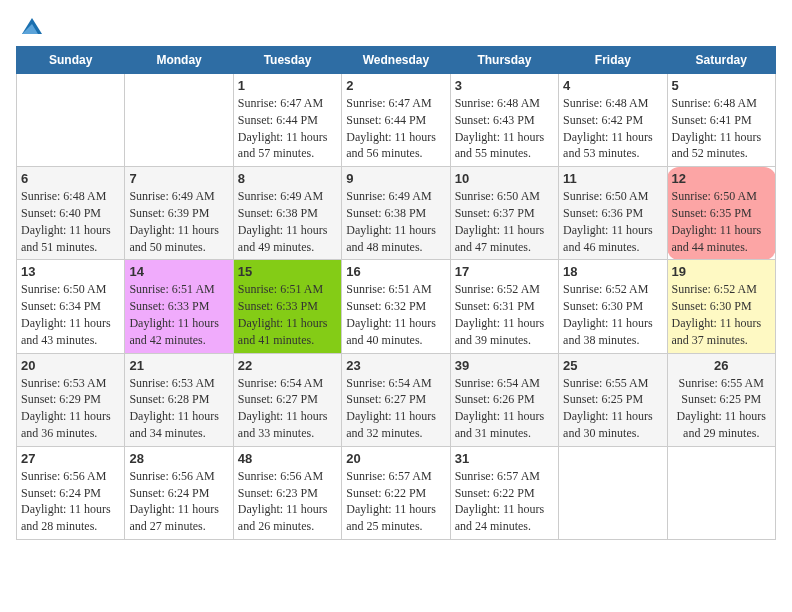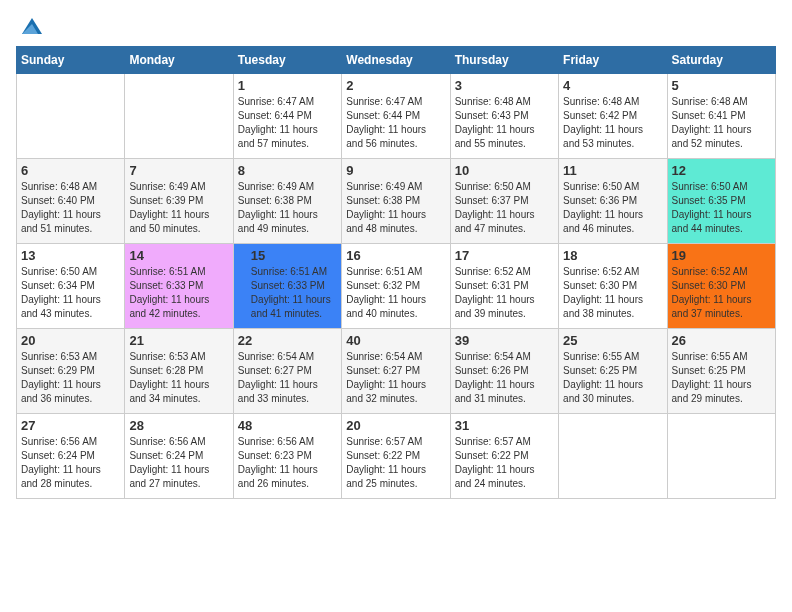--- a/index.html
+++ b/index.html
@@ -54,41 +54,42 @@
     }
     .calendar {
       width: 100%;
       border-collapse: collapse;
       font-size: 11px;
     }
     .calendar th {
       background-color: #2e6da4;
       color: white;
       padding: 6px 4px;
-      text-align: left;
+      text-align: center;
       font-size: 12px;
       border: 1px solid #2e6da4;
     }
     .calendar td {
       border: 1px solid #ccc;
       vertical-align: top;
       padding: 4px;
       height: 85px;
       width: 108px;
     }
     .day-number {
       font-size: 13px;
       font-weight: bold;
       color: #333;
       margin-bottom: 2px;
     }
     .day-info {
-      font-size: 10px;
+      font-size: 12px;
       color: #333;
       line-height: 1.4;
+      font-family: Liberation Serif, serif;
     }
     .empty-cell {
       background: #fff;
     }
     tr:nth-child(even) td {
       background-color: #f5f5f5;
     }
     tr:nth-child(odd) td {
       background-color: #ffffff;
     }
@@ -204,21 +205,21 @@
 Daylight: 11 hours
 and 47 minutes.</div>
         </td>
         <td style="background-color: rgb(245, 245, 245);">
           <div class="day-number">11</div>
           <div class="day-info" style="white-space: pre-line;">Sunrise: 6:50 AM
 Sunset: 6:36 PM
 Daylight: 11 hours
 and 46 minutes.</div>
         </td>
-        <td style="background-color: #5eead4;">
+        <td style="background-color: #fca5a5; border-radius: 12px;">
           <div class="day-number">12</div>
           <div class="day-info" style="white-space: pre-line;">Sunrise: 6:50 AM
 Sunset: 6:35 PM
 Daylight: 11 hours
 and 44 minutes.</div>
         </td>
       </tr>
       <tr>
         <td style="background-color: rgb(255, 255, 255);">
           <div class="day-number">13</div>
@@ -227,21 +228,21 @@
 Daylight: 11 hours
 and 43 minutes.</div>
         </td>
         <td style="background-color: #f0abfc;">
           <div class="day-number">14</div>
           <div class="day-info" style="white-space: pre-line;">Sunrise: 6:51 AM
 Sunset: 6:33 PM
 Daylight: 11 hours
 and 42 minutes.</div>
         </td>
-        <td style="background-color: #3b82f6; padding-left: 17px;">
+        <td style="background-color: #84cc16;">
           <div class="day-number">15</div>
           <div class="day-info" style="white-space: pre-line;">Sunrise: 6:51 AM
 Sunset: 6:33 PM
 Daylight: 11 hours
 and 41 minutes.</div>
         </td>
         <td style="background-color: rgb(255, 255, 255);">
           <div class="day-number">16</div>
           <div class="day-info" style="white-space: pre-line;">Sunrise: 6:51 AM
 Sunset: 6:32 PM
@@ -255,21 +256,21 @@
 Daylight: 11 hours
 and 39 minutes.</div>
         </td>
         <td style="background-color: rgb(255, 255, 255);">
           <div class="day-number">18</div>
           <div class="day-info" style="white-space: pre-line;">Sunrise: 6:52 AM
 Sunset: 6:30 PM
 Daylight: 11 hours
 and 38 minutes.</div>
         </td>
-        <td style="background-color: #f97316;">
+        <td style="background-color: #fef9c3;">
           <div class="day-number">19</div>
           <div class="day-info" style="white-space: pre-line;">Sunrise: 6:52 AM
 Sunset: 6:30 PM
 Daylight: 11 hours
 and 37 minutes.</div>
         </td>
       </tr>
       <tr>
         <td style="background-color: rgb(245, 245, 245);">
           <div class="day-number">20</div>
@@ -286,41 +287,41 @@
 and 34 minutes.</div>
         </td>
         <td style="background-color: rgb(245, 245, 245);">
           <div class="day-number">22</div>
           <div class="day-info" style="white-space: pre-line;">Sunrise: 6:54 AM
 Sunset: 6:27 PM
 Daylight: 11 hours
 and 33 minutes.</div>
         </td>
         <td style="background-color: rgb(245, 245, 245);">
-          <div class="day-number">40</div>
+          <div class="day-number">23</div>
           <div class="day-info" style="white-space: pre-line;">Sunrise: 6:54 AM
 Sunset: 6:27 PM
 Daylight: 11 hours
 and 32 minutes.</div>
         </td>
         <td style="background-color: rgb(245, 245, 245);">
           <div class="day-number">39</div>
           <div class="day-info" style="white-space: pre-line;">Sunrise: 6:54 AM
 Sunset: 6:26 PM
 Daylight: 11 hours
 and 31 minutes.</div>
         </td>
         <td style="background-color: rgb(245, 245, 245);">
           <div class="day-number">25</div>
           <div class="day-info" style="white-space: pre-line;">Sunrise: 6:55 AM
 Sunset: 6:25 PM
 Daylight: 11 hours
 and 30 minutes.</div>
         </td>
-        <td style="background-color: rgb(245, 245, 245);">
+        <td style="background-color: rgb(245, 245, 245); text-align: center;">
           <div class="day-number">26</div>
           <div class="day-info" style="white-space: pre-line;">Sunrise: 6:55 AM
 Sunset: 6:25 PM
 Daylight: 11 hours
 and 29 minutes.</div>
         </td>
       </tr>
       <tr>
         <td style="background-color: rgb(255, 255, 255);">
           <div class="day-number">27</div>

